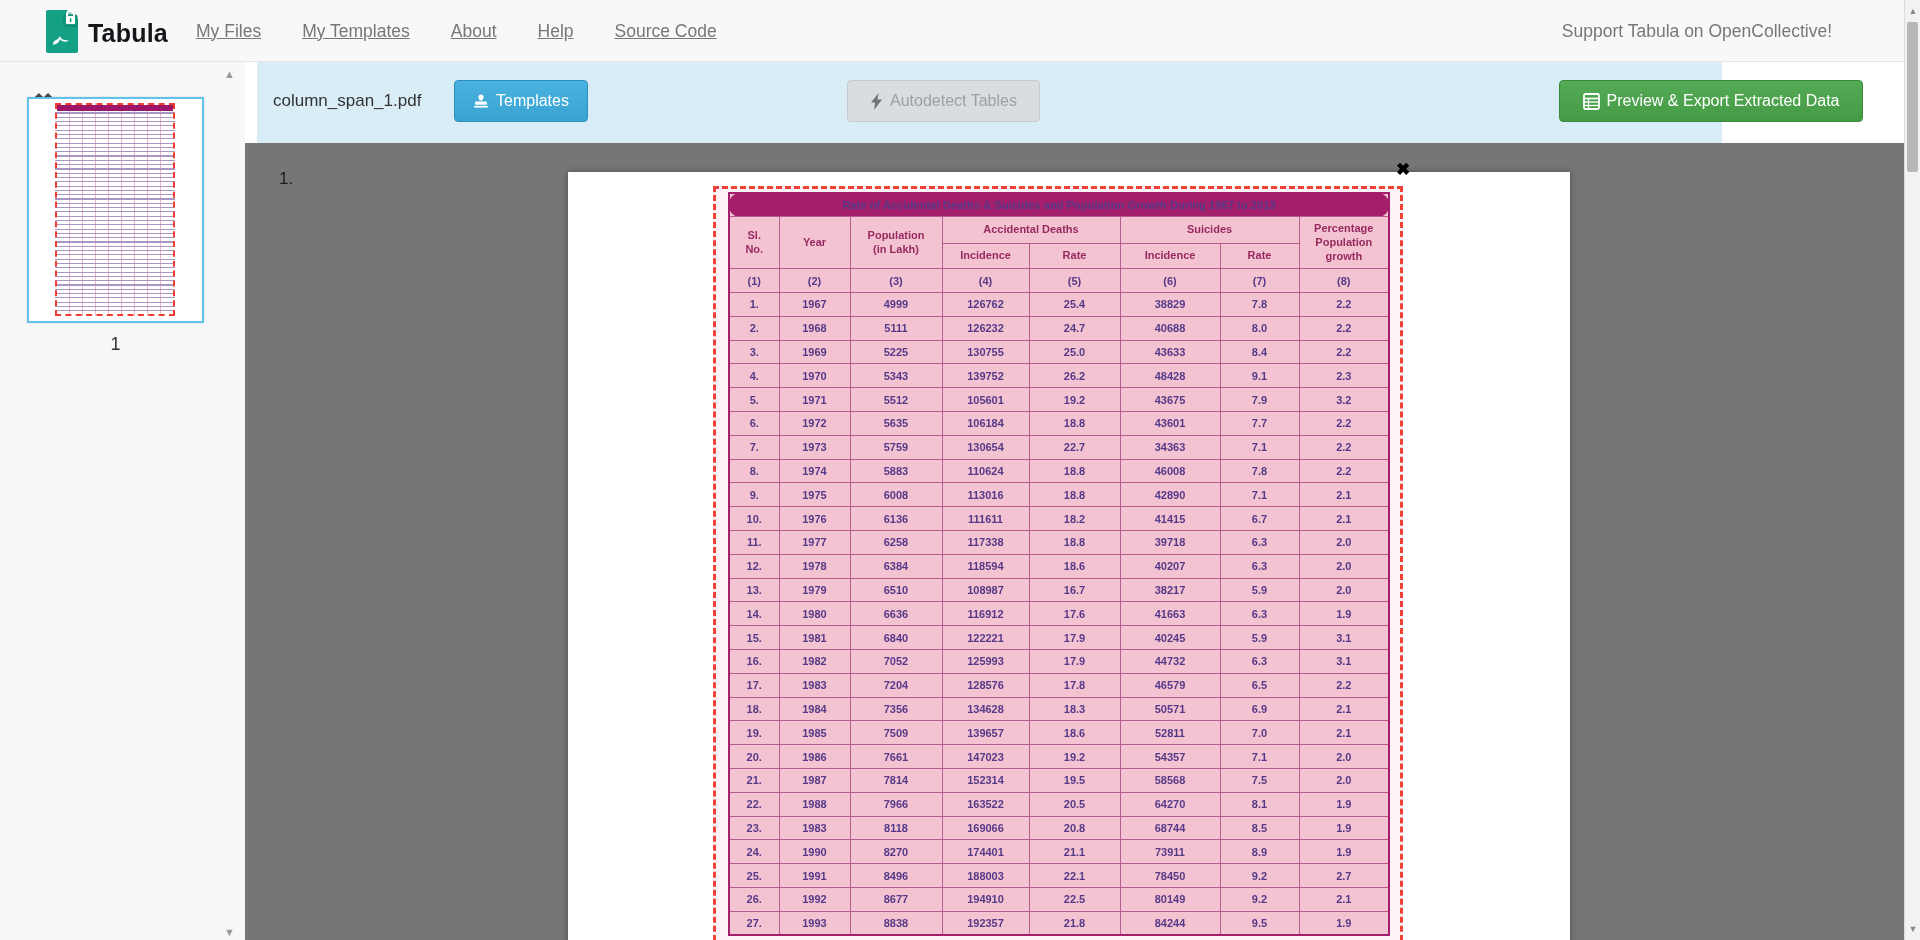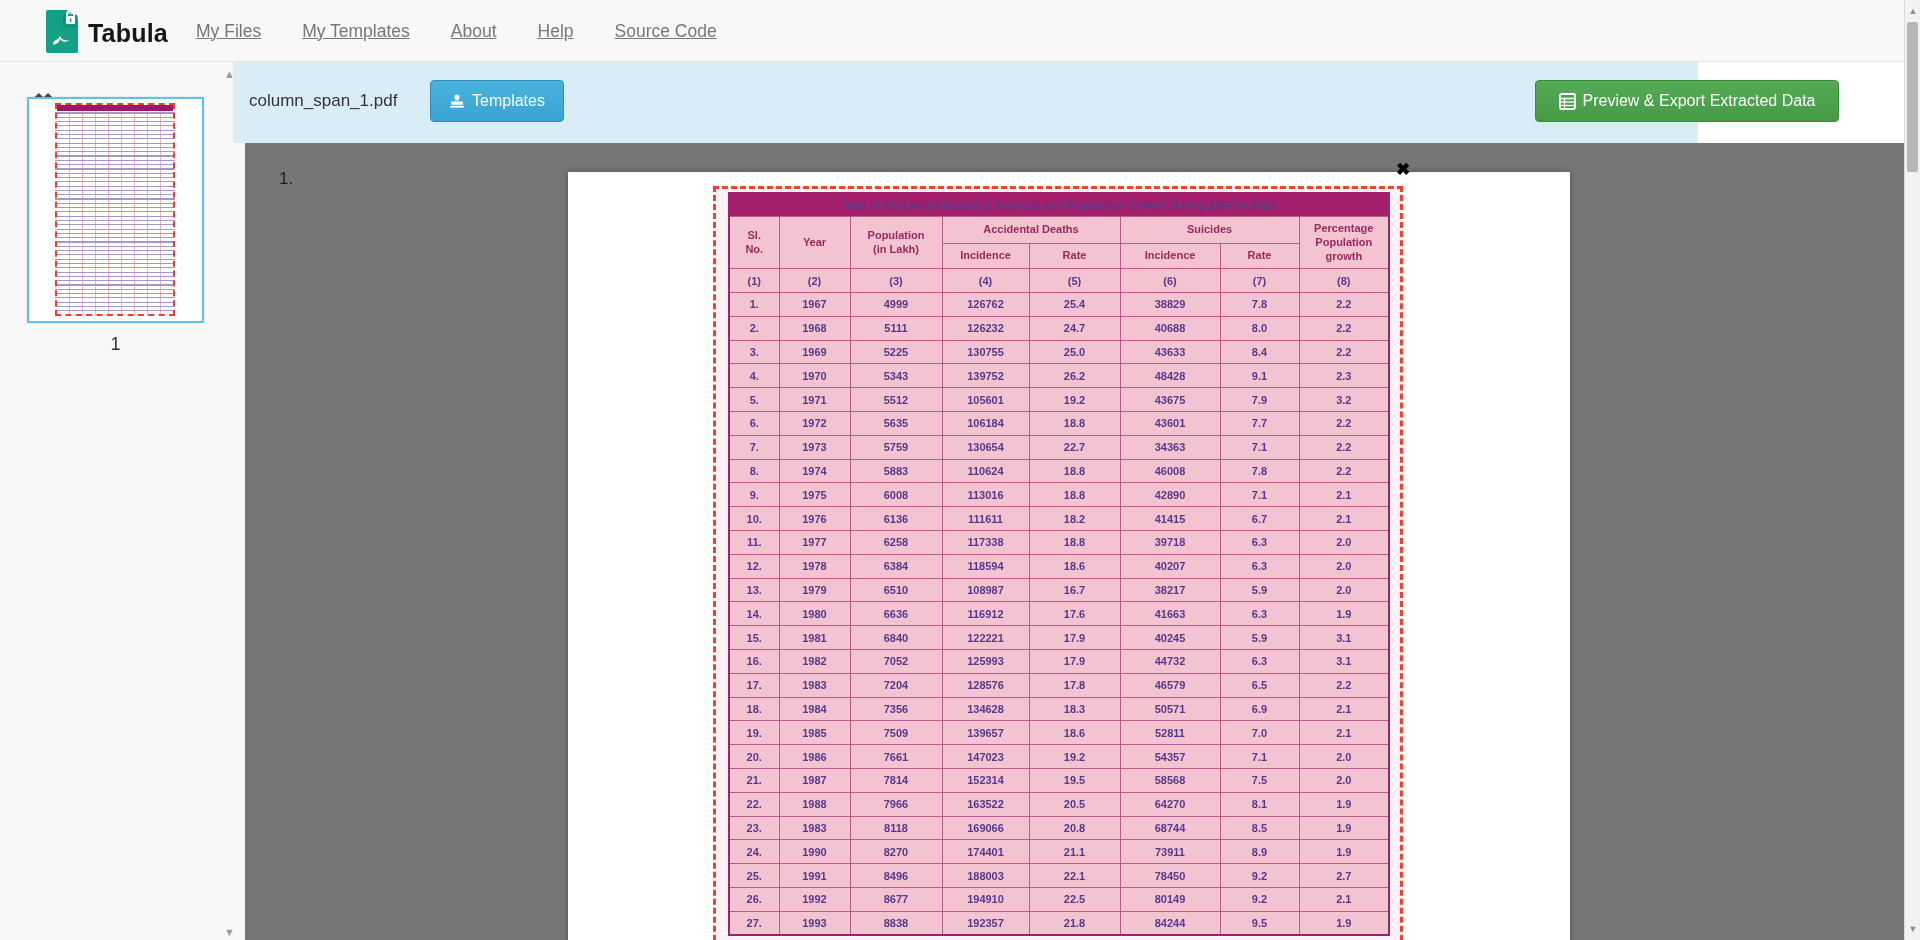--- a/index.html
+++ b/index.html
@@ -27,42 +27,42 @@
   .mini-table { position:absolute; left:26px; top:4px; width:120px; height:213px; border:2px dashed #f03b30; background:
       repeating-linear-gradient(90deg, rgba(0,0,0,0) 0 12px, rgba(205,130,165,.55) 12px 13px),
       repeating-linear-gradient(180deg, rgba(0,0,0,0) 0 3.1px, rgba(96,64,150,.55) 3.1px 4.3px);
   }
   .mini-title { position:absolute; left:0; top:0; width:100%; height:6px; background:#9c1566; }
   .thumb-pagenum { position:absolute; left:27px; top:272px; width:177px; text-align:center; font-size:18px; color:#333; }
   .sb-arrow { position:absolute; left:224px; font-size:11px; color:#9a9a9a; cursor:pointer; }
   .sb-up { top:6px; } .sb-down { top:864px; }
 
   
-  .toolbar { position:absolute; left:233px; top:62px; width:1465px; height:81px; background:#d9edf7; }
+  .toolbar { position:absolute; left:257px; top:62px; width:1465px; height:81px; background:#d9edf7; }
   .filename { position:absolute; left:16px; top:18px; height:42px; line-height:42px; font-size:17px; color:#333; }
   .btn { position:absolute; top:18px; height:42px; border-radius:4px; display:flex; align-items:center; justify-content:center; font-size:16px; cursor:pointer; white-space:nowrap;text-align:center; }
   .btn .bicon { margin-right:7px; display:inline-flex; }
   .btn-templates { left:197px; width:134px; background:linear-gradient(#4ab2de,#39a3d2); border:1px solid #2f8fb9; color:#fff; }
   .btn-clear { left:356px; width:206px; background:linear-gradient(#ffffff,#e8e8e8); border:1px solid #ababab; color:#333; }
   .btn-autodetect { left:590px; width:193px; background:#d9dde0; border:1px solid #c6cacc; color:#9aa0a4; cursor:default; }
   .btn-export { left:1302px; width:304px; background:linear-gradient(#55ab55,#459a45); border:1px solid #3b8a3b; color:#fff; font-weight:normal; }
 
   
   .main { position:absolute; left:245px; top:143px; width:1659px; height:797px; background:#767676; overflow:hidden; }
   .page-label { position:absolute; left:34px; top:26px; font-size:17px; color:#1c1c1c; }
   .pdf-page { position:absolute; left:323px; top:29px; width:1002px; height:800px; background:#fff; box-shadow:0 0 6px rgba(0,0,0,.35); cursor:crosshair; }
 
   .selection { position:absolute; left:145px; top:14px; width:690px; height:800px; border:3px dashed #ee4238; background:rgba(238,130,160,0.10); cursor:move; }
   .sel-close { position:absolute; left:828px; top:-11px; font-size:17px; font-weight:bold; color:#000; cursor:pointer; z-index:5; line-height:1; }
 
   
   .pdftable-wrap { position:absolute; left:160px; top:20px; width:660px; }
   table.pdftable { border-collapse:collapse; width:660px; table-layout:fixed; background:#f5cbd9; border:2px solid #9c1566; }
   table.pdftable td, table.pdftable th { border:1px solid #b4598c; overflow:hidden; }
-  .t-title td { background:#9c1566; color:#f5cde2; font-size:14px; font-weight:bold; text-align:center; height:26px; letter-spacing:.1px; }
+  .t-title td { background:#9c1566; color:#f5cde2; font-size:14px; font-weight:bold; text-align:center; height:26px; letter-spacing:.1px;border-radius:11px; }
   .t-head th { color:#8e2059; font-size:11px; font-weight:bold; text-align:center; white-space:pre-line; line-height:1.25; border-bottom-color:#9c1566; }
   .t-head.tier1 th { height:27px; }
   .t-head.tier2 th { height:25px; }
   .t-colnums td { height:25px; color:#8e2059; font-size:11px; font-weight:bold; text-align:center; }
   table.pdftable tbody td { height:23.8px; color:#453285; font-size:11px; font-weight:bold; text-align:center; }
 </style>
 </head>
 <body>
 
 <div class="navbar">
@@ -80,20 +80,21 @@
     </span>
     <span class="brand-text">Tabula</span>
   </div>
   <div class="nav-links">
     <span class="nav-link">My Files</span>
     <span class="nav-link">My Templates</span>
     <span class="nav-link">About</span>
     <span class="nav-link">Help</span>
     <span class="nav-link">Source Code</span>
   </div>
+  <div class="nav-right">Support Tabula on OpenCollective!</div>
 </div>
 
 <div class="sidebar">
   <span class="thumb-close">✖</span>
   <div class="thumbnail">
     <div class="mini-table">
       <div class="mini-title"></div>
     </div>
   </div>
   <div class="thumb-pagenum">1</div>
@@ -109,20 +110,28 @@
       <svg width="16" height="16" viewBox="0 0 16 16">
         <path d="M8 1.5 a2.6 2.6 0 0 0 -2.6 2.6 c0 1.6 1.1 2.2 1.1 3.4 h3 c0 -1.2 1.1 -1.8 1.1 -3.4 A2.6 2.6 0 0 0 8 1.5 z" fill="#fff"></path>
         <rect x="2" y="8.4" width="12" height="3.4" rx="1" fill="#fff"></rect>
         <rect x="1.2" y="12.8" width="13.6" height="1.8" fill="#fff"></rect>
       </svg>
     </span>
     <span>Templates</span>
   </div>
 
 
+  <div class="btn btn-autodetect">
+    <span class="bicon">
+      <svg width="13" height="17" viewBox="0 0 13 17">
+        <path d="M8.5 0 L1 9.5 h4 L4 17 L12 6.5 H7.5 z" fill="#6f7579"></path>
+      </svg>
+    </span>
+    <span>Autodetect Tables</span>
+  </div>
 
   <div class="btn btn-export">
     <span class="bicon">
       <svg width="17" height="17" viewBox="0 0 17 17">
         <rect x="1" y="1" width="15" height="15" rx="1.5" fill="none" stroke="#fff" stroke-width="1.8"></rect>
         <line x1="1" y1="5.5" x2="16" y2="5.5" stroke="#fff" stroke-width="1.6"></line>
         <line x1="1" y1="9" x2="16" y2="9" stroke="#fff" stroke-width="1.3"></line>
         <line x1="1" y1="12.5" x2="16" y2="12.5" stroke="#fff" stroke-width="1.3"></line>
         <line x1="5.5" y1="5.5" x2="5.5" y2="16" stroke="#fff" stroke-width="1.3"></line>
       </svg>

